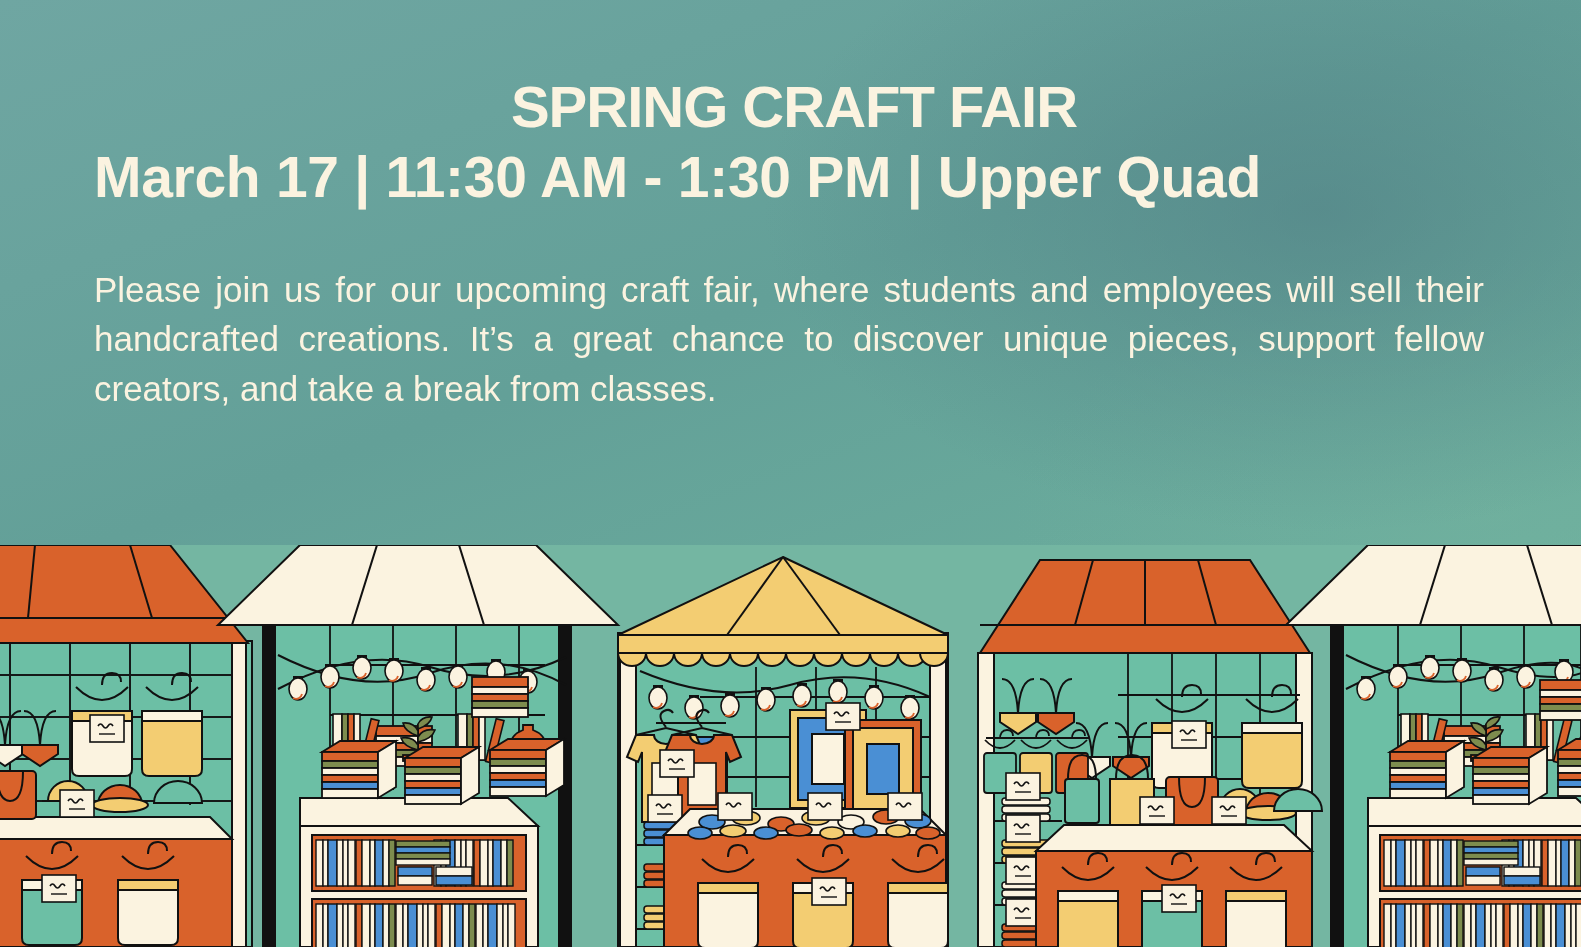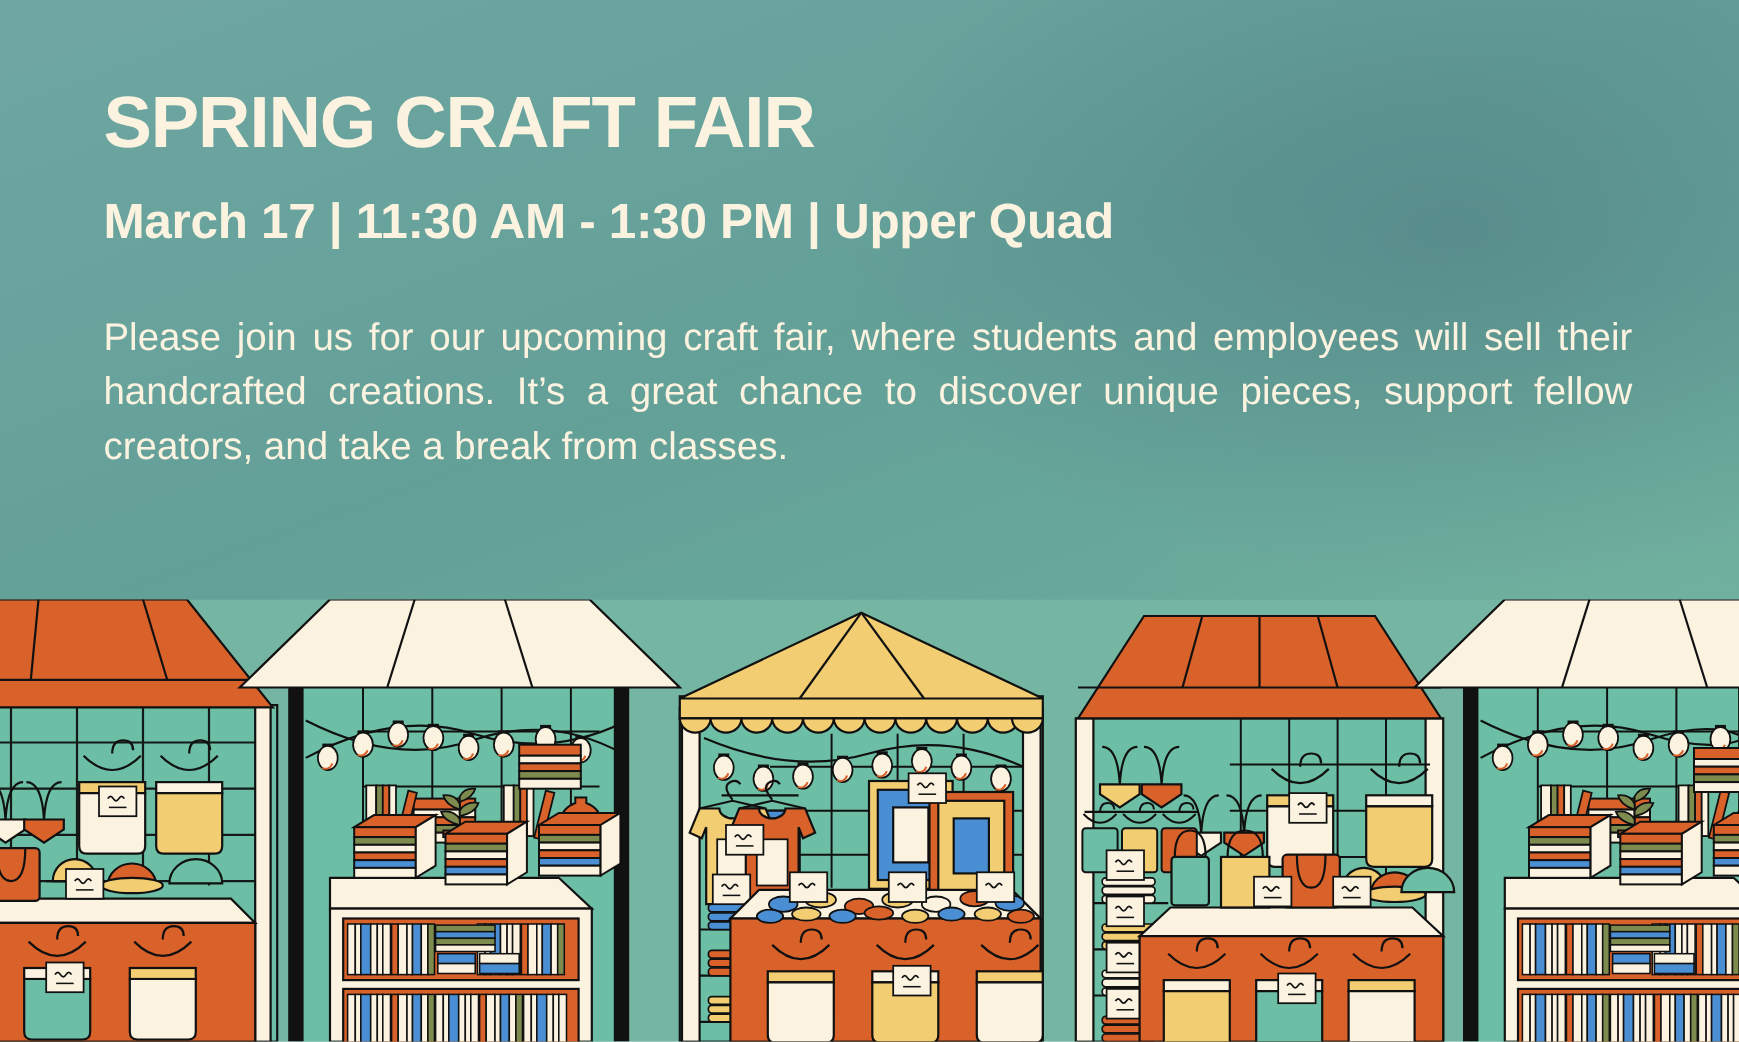--- a/index.html
+++ b/index.html
@@ -20,30 +20,31 @@
   }
 
   
   .textblock {
     position: absolute;
     left: 94px; top: 78px;
     width: 1400px;
     z-index: 5;
   }
   .title {
-    font-size: 66px;
+    font-size: 58px;
     font-weight: 700;
     letter-spacing: -1px;
     line-height: 1.0;
     color: #fbf3e0;
     white-space: nowrap;
+    text-align: center;
   }
   .subtitle {
-    margin-top: 32px;
-    font-size: 45px;
+    margin-top: 10px;
+    font-size: 57px;
     font-weight: 700;
     line-height: 1.1;
     color: #fbf3e0;
     letter-spacing: -0.3px;
     white-space: nowrap;
   }
   .bodytext {
     margin-top: 56px;
     width: 1390px;
     font-size: 35px;

